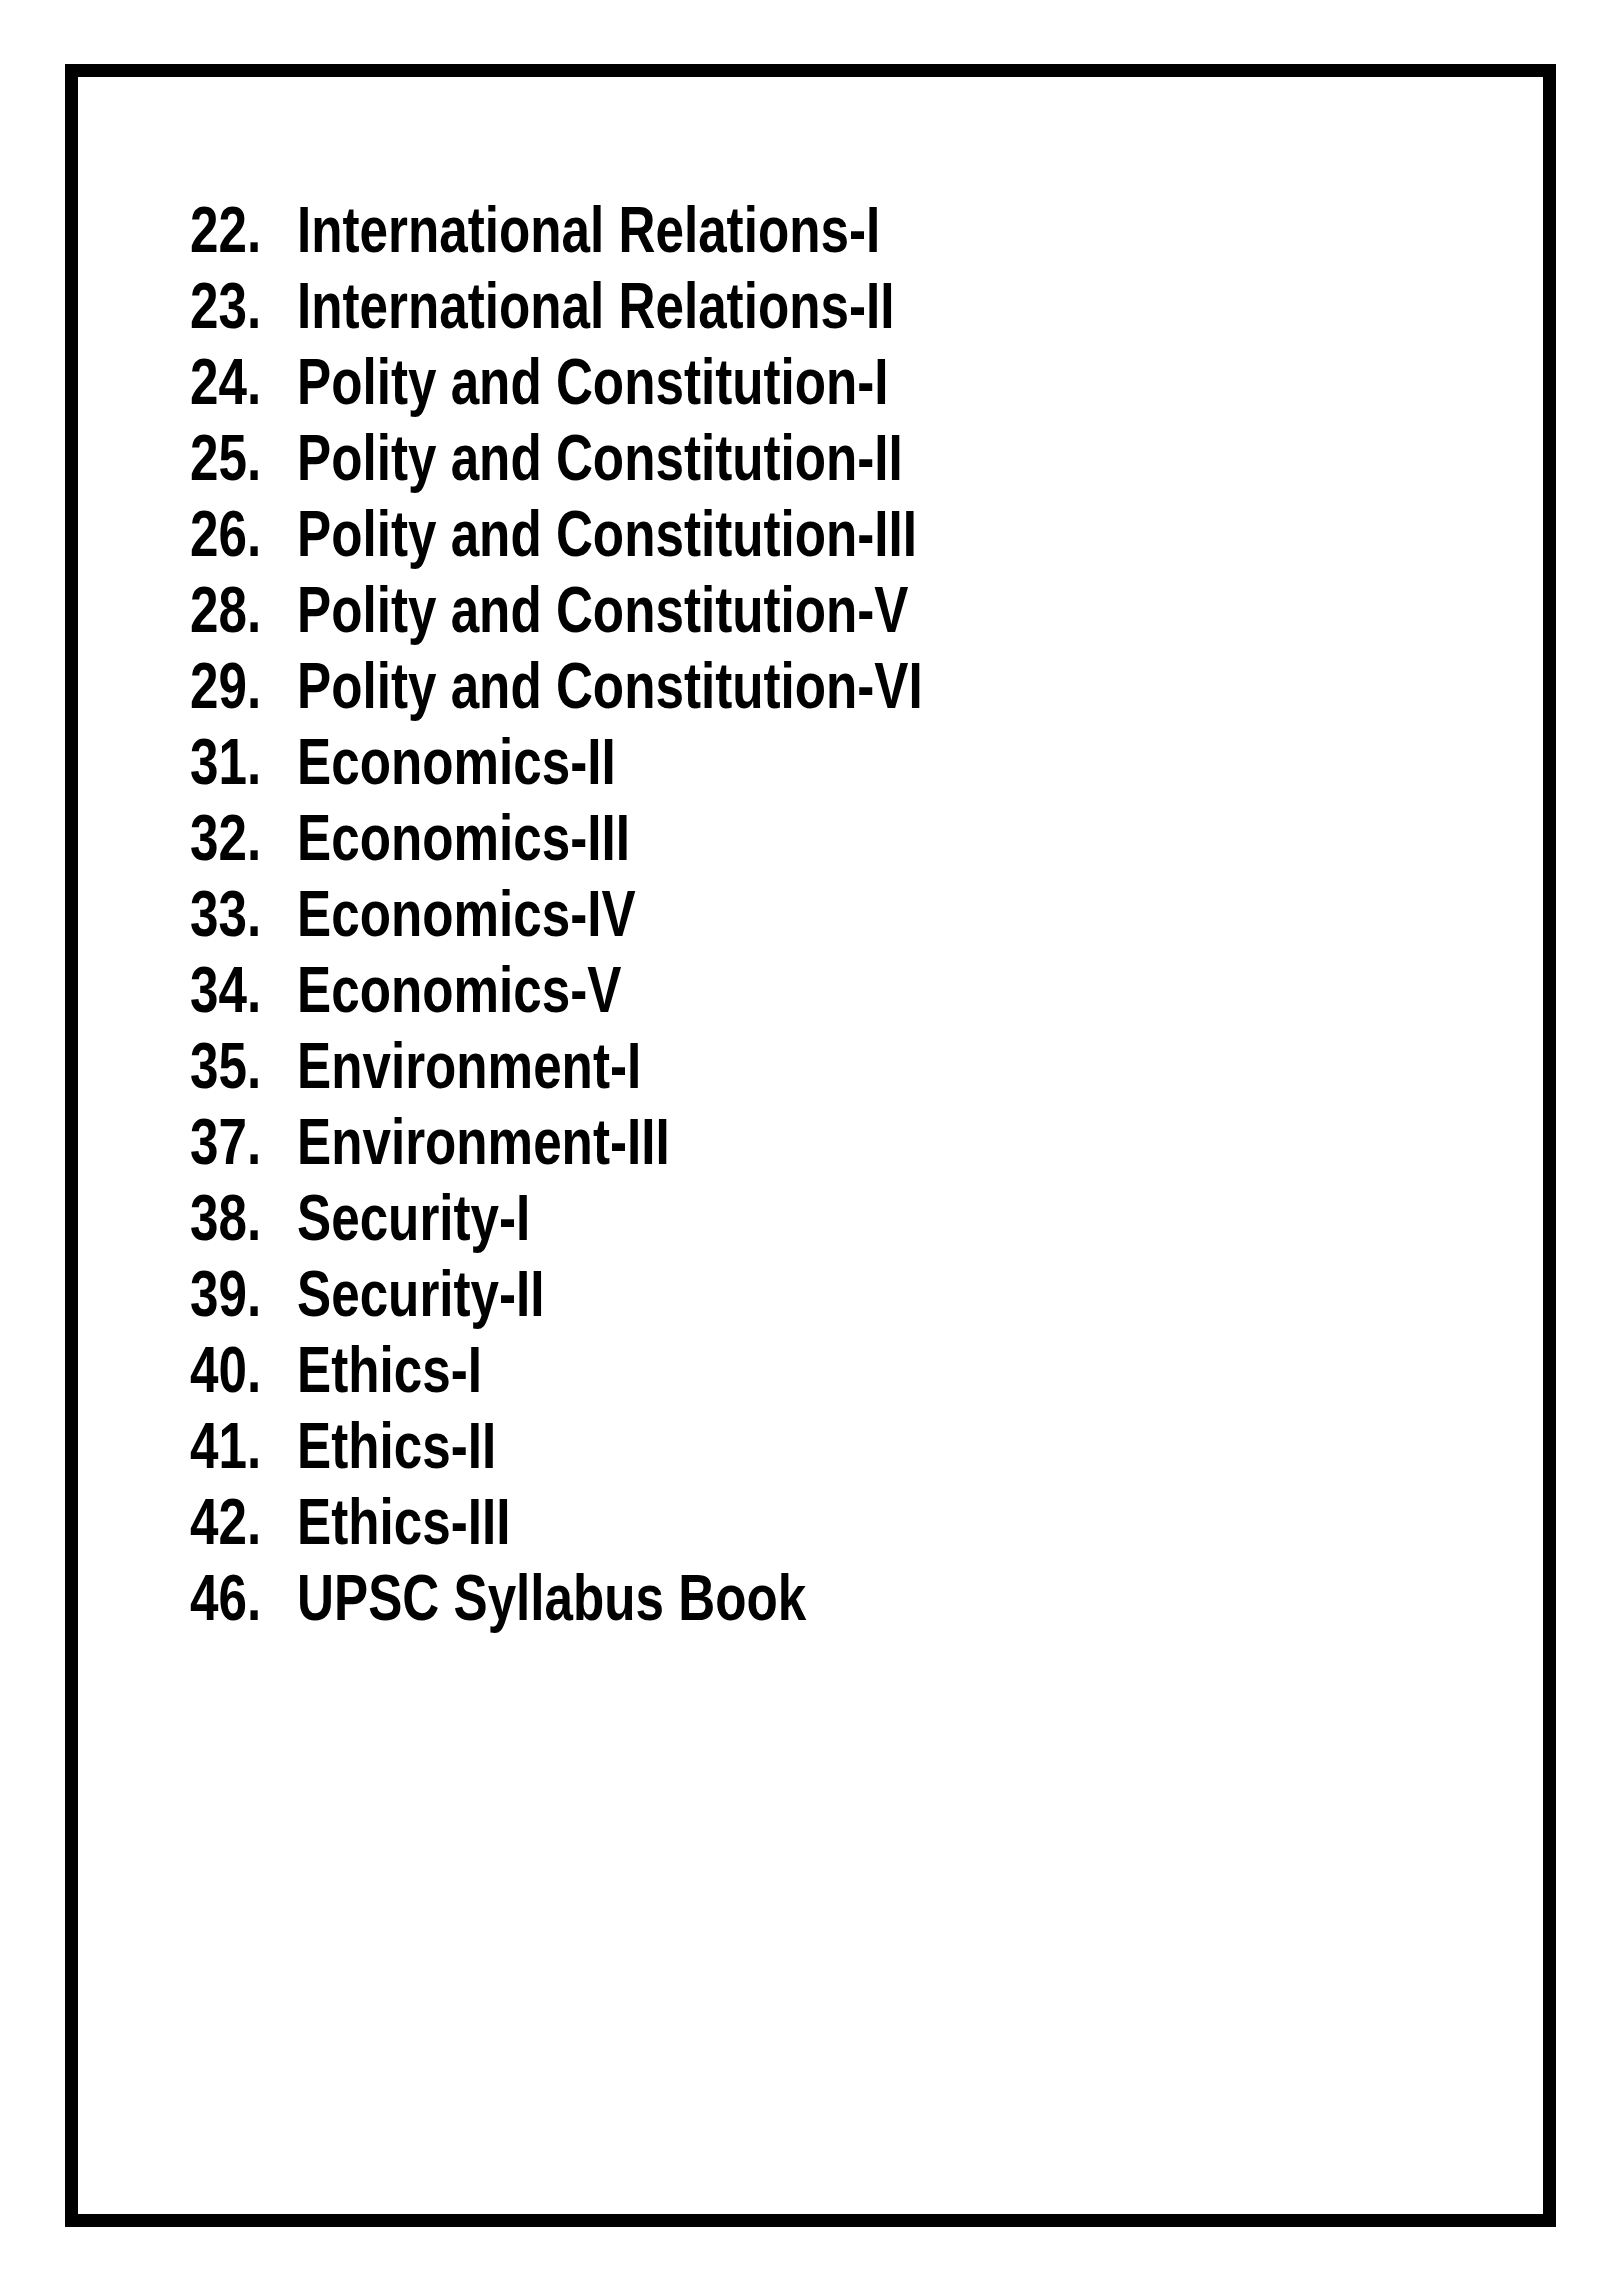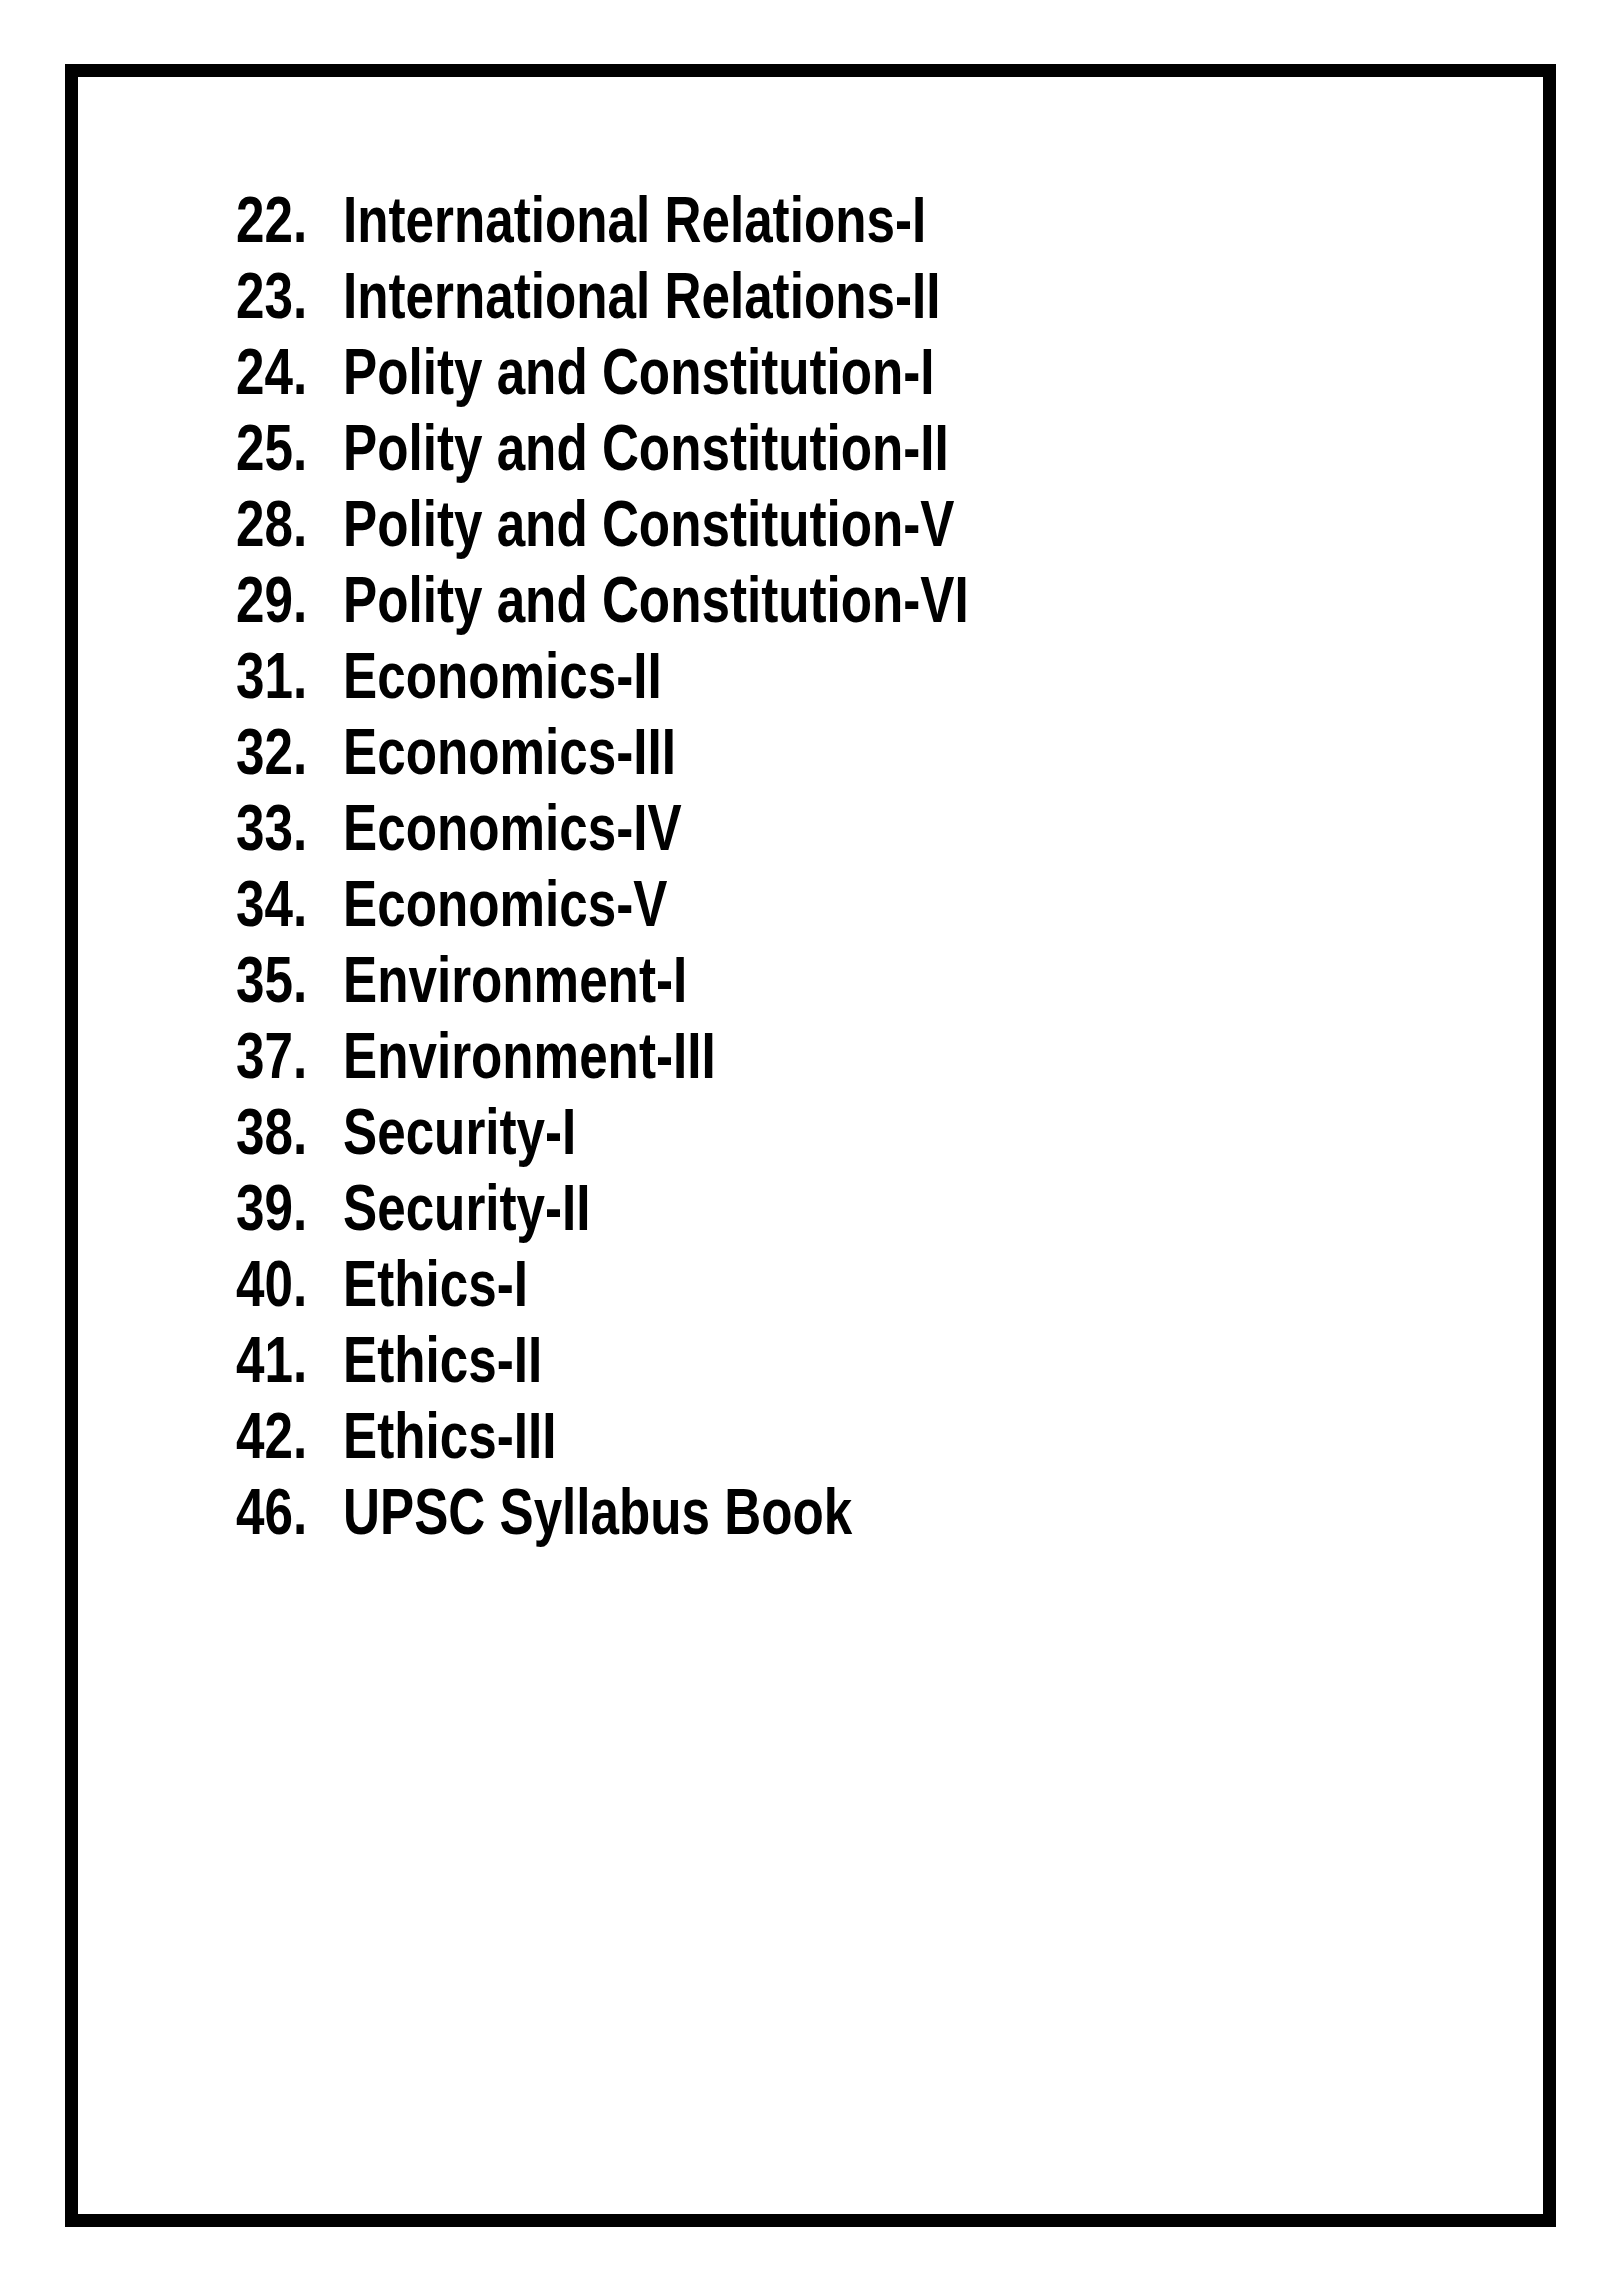--- a/index.html
+++ b/index.html
@@ -20,22 +20,21 @@
     left: 65px;
     top: 64px;
     width: 1491px;
     height: 2163px;
     border: 13.4px solid #000000;
     box-sizing: border-box;
   }
   .toc-list {
     position: absolute;
     left: 190px;
-    top: 182px;
-    margin-left: 46px;
+    top: 192px;
   }
   .row {
     height: 76px;
     line-height: 76px;
     font-size: 64px;
     font-weight: bold;
     white-space: nowrap;
   }
   .num {
     display: inline-block;
@@ -55,20 +54,21 @@
 <body>
 
 <div class="page">
   <div class="page-border"></div>
 
   <div class="toc-list">
     <div class="row"><span class="num">22.</span><span class="title">International Relations-I</span></div>
     <div class="row"><span class="num">23.</span><span class="title">International Relations-II</span></div>
     <div class="row"><span class="num">24.</span><span class="title">Polity and Constitution-I</span></div>
     <div class="row"><span class="num">25.</span><span class="title">Polity and Constitution-II</span></div>
+    <div class="row"><span class="num">26.</span><span class="title">Polity and Constitution-III</span></div>
     <div class="row"><span class="num">28.</span><span class="title">Polity and Constitution-V</span></div>
     <div class="row"><span class="num">29.</span><span class="title">Polity and Constitution-VI</span></div>
     <div class="row"><span class="num">31.</span><span class="title">Economics-II</span></div>
     <div class="row"><span class="num">32.</span><span class="title">Economics-III</span></div>
     <div class="row"><span class="num">33.</span><span class="title">Economics-IV</span></div>
     <div class="row"><span class="num">34.</span><span class="title">Economics-V</span></div>
     <div class="row"><span class="num">35.</span><span class="title">Environment-I</span></div>
     <div class="row"><span class="num">37.</span><span class="title">Environment-III</span></div>
     <div class="row"><span class="num">38.</span><span class="title">Security-I</span></div>
     <div class="row"><span class="num">39.</span><span class="title">Security-II</span></div>

